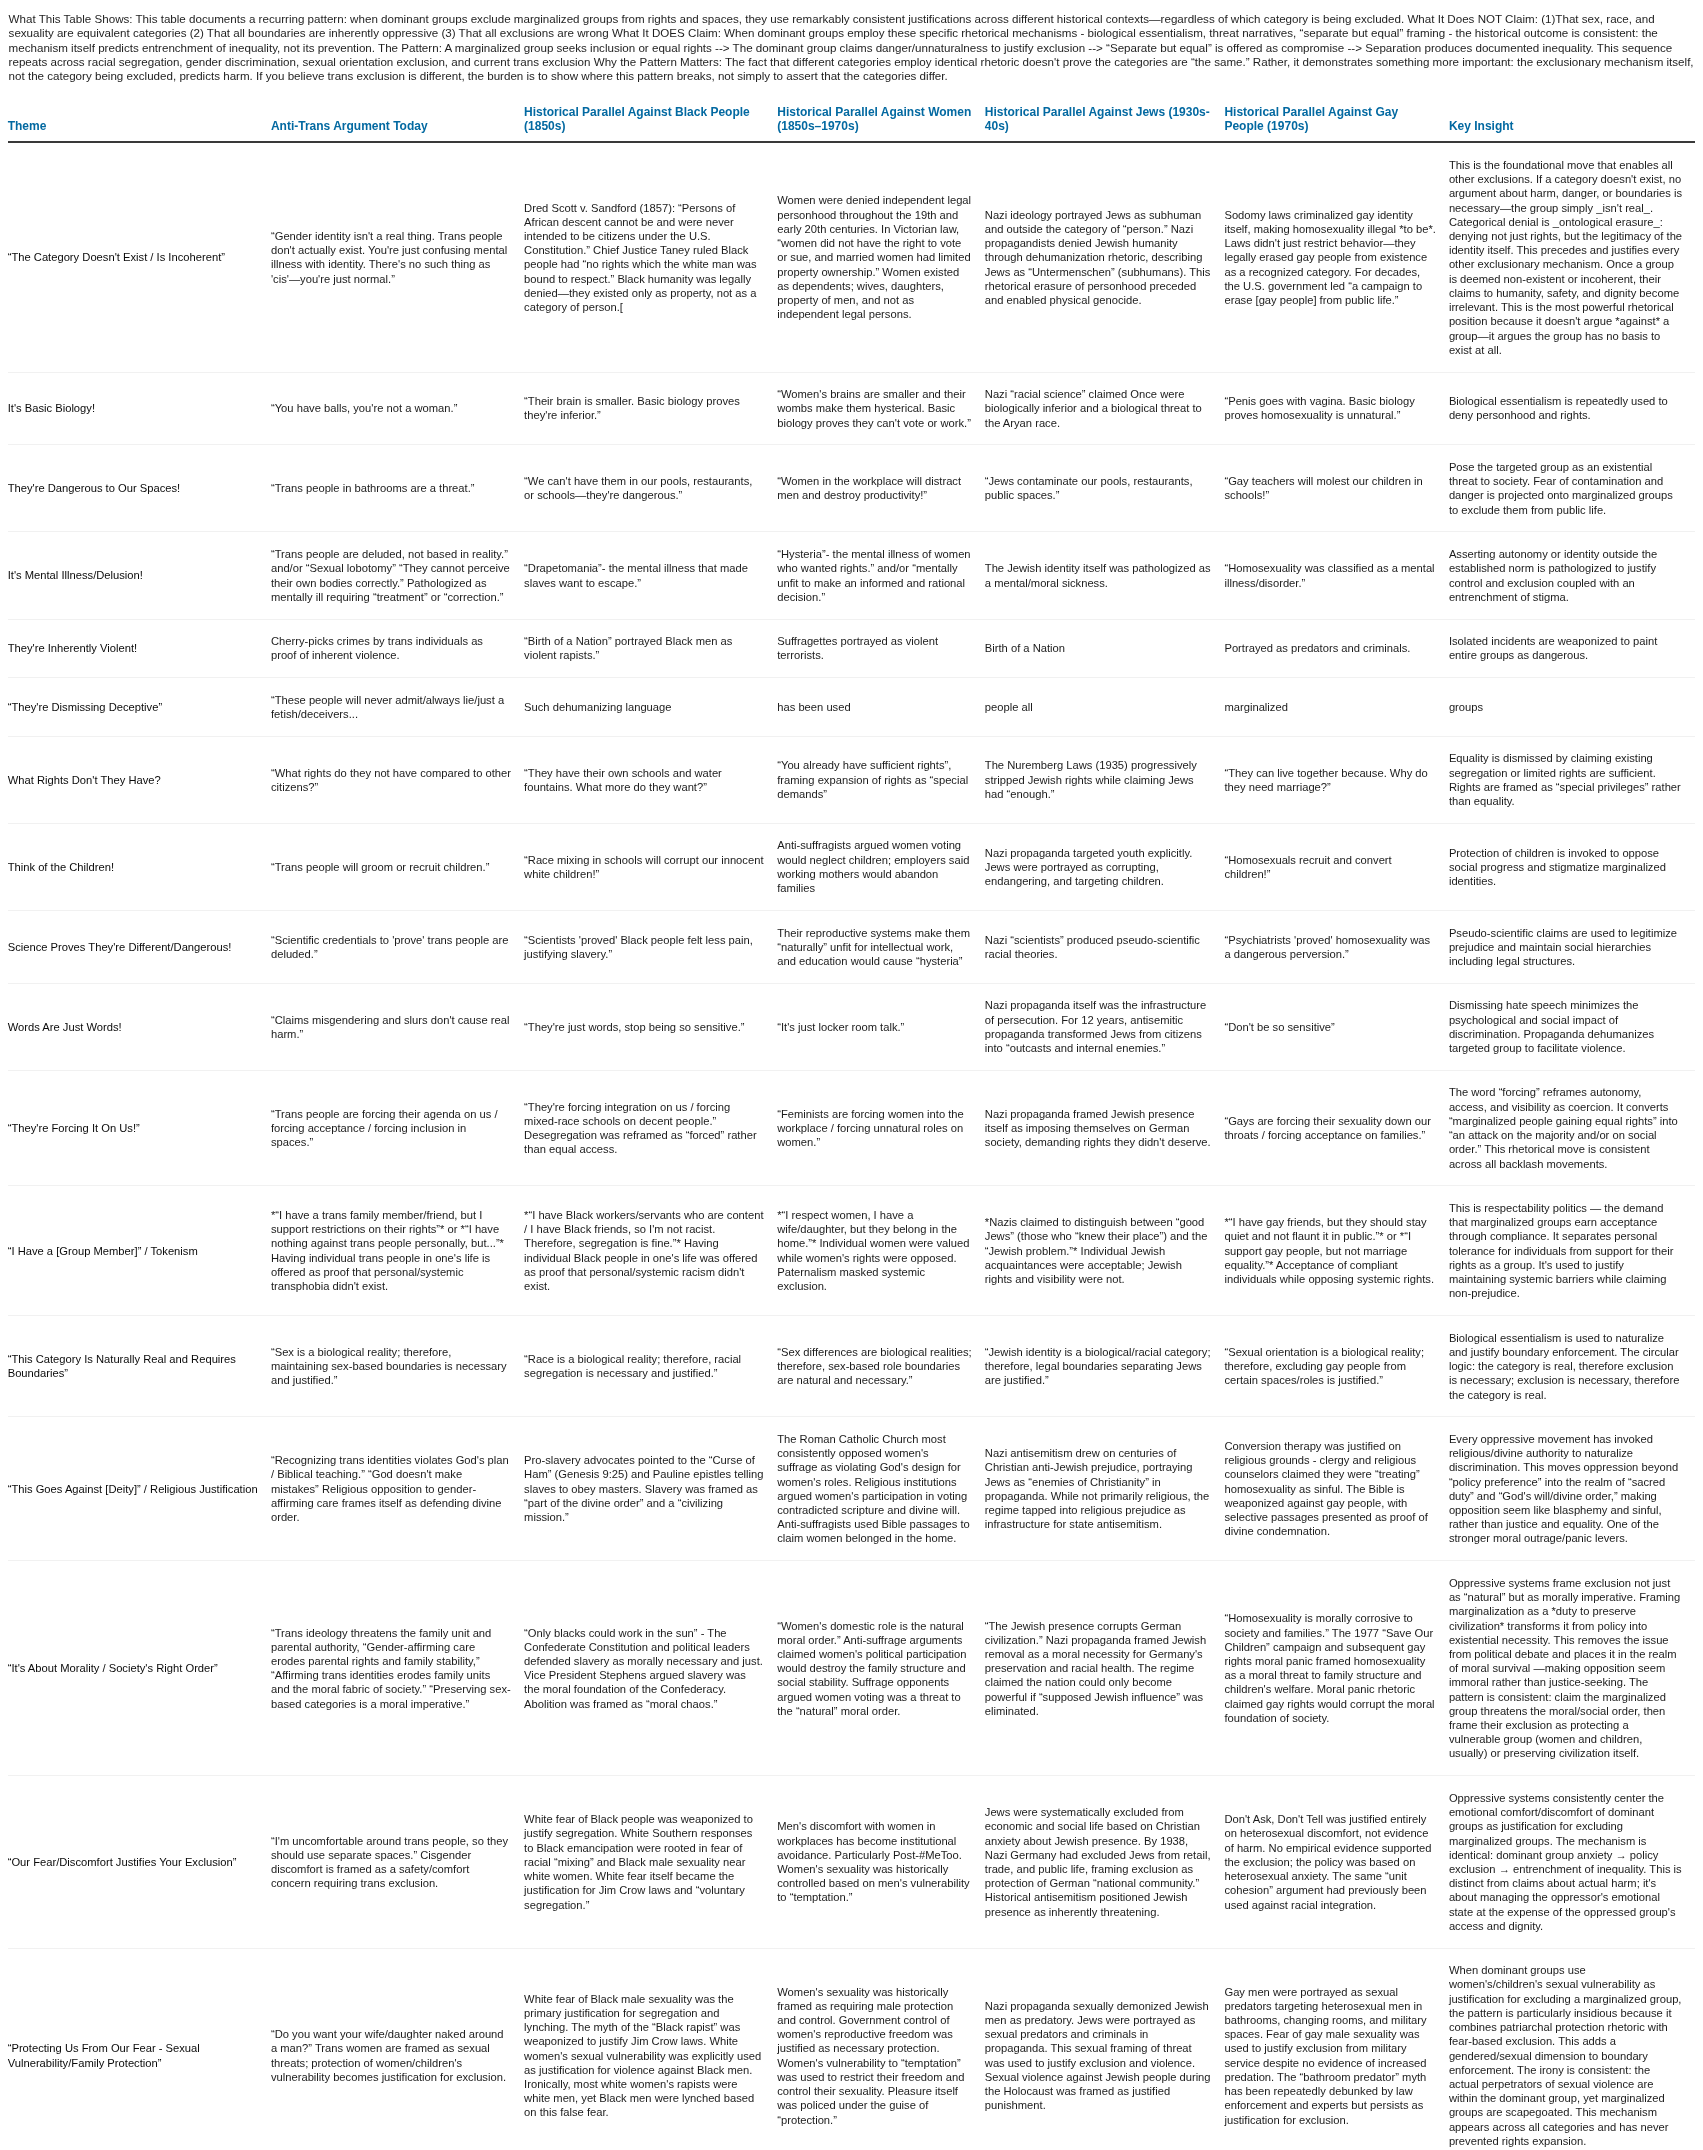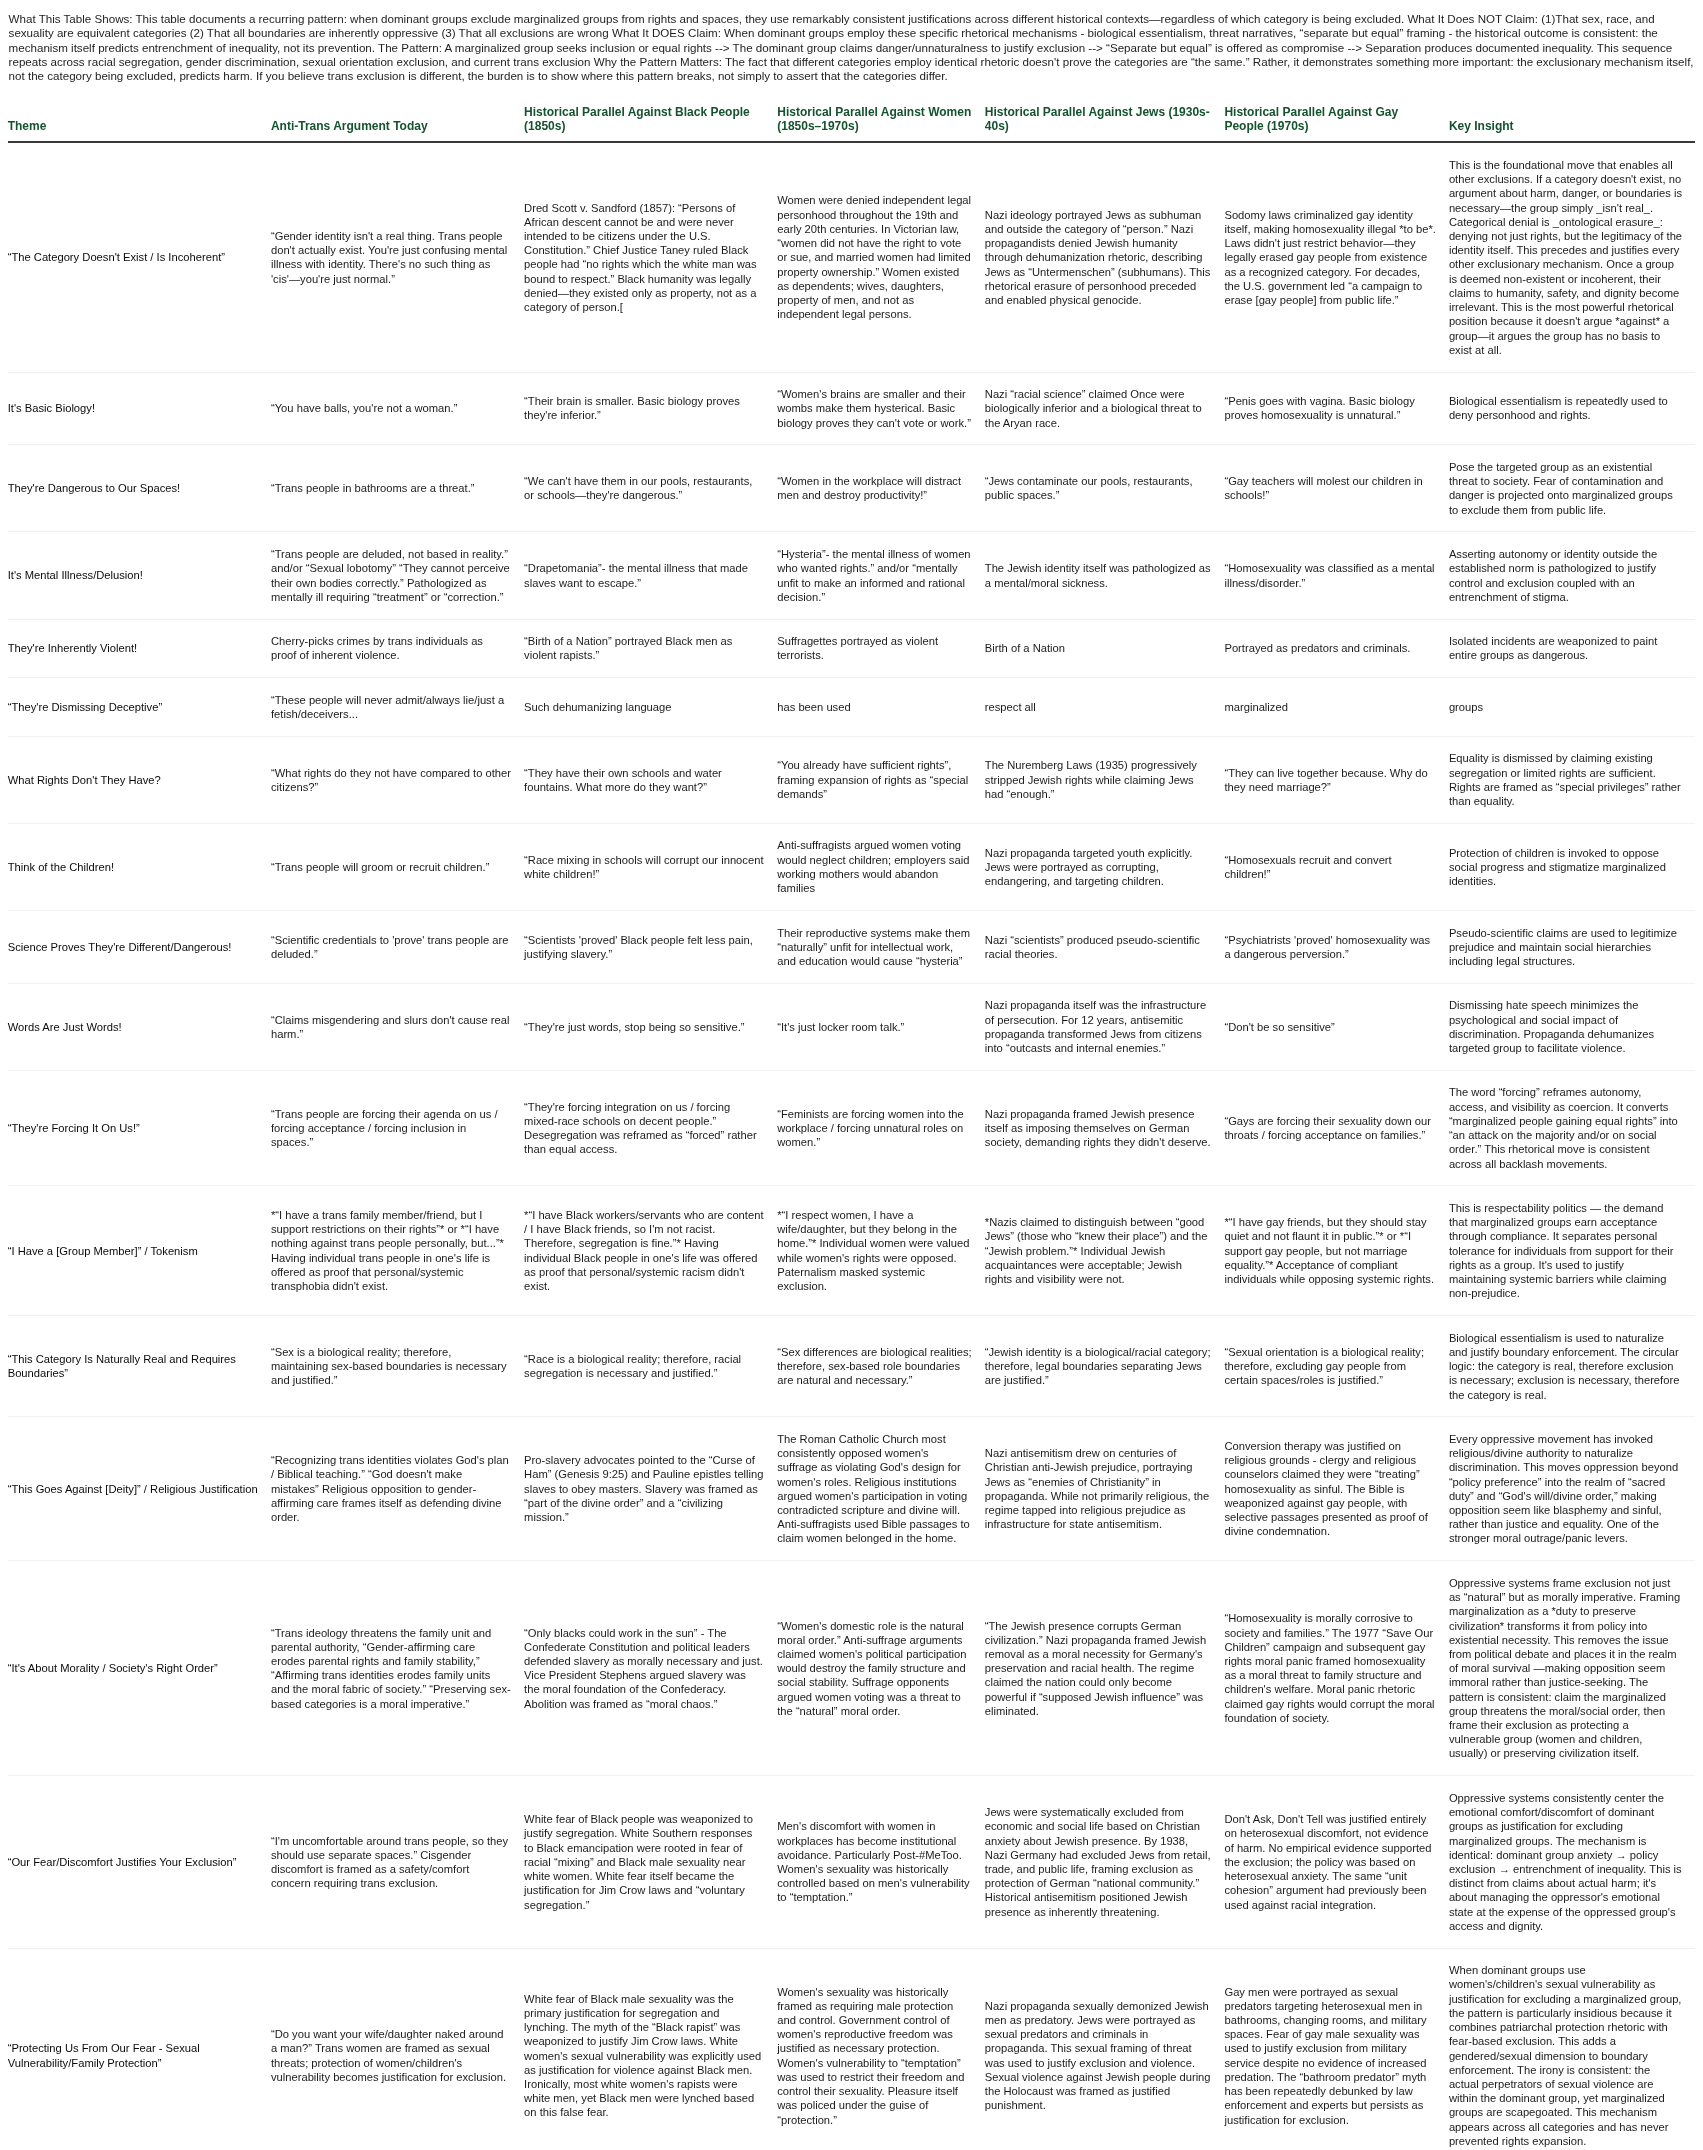--- a/index.html
+++ b/index.html
@@ -2,21 +2,21 @@
 <html style="font-size:6.9px"><head>
 <meta charset="utf-8">
 <style>
   html,body{margin:0;padding:0;background:#ffffff;}
   body{width:1703px;font-family:"Liberation Sans",sans-serif;color:#161616;}
   .container{padding:12px 7.7px 0 7.7px;}
   .page-title{font-size:20px;font-weight:bold;margin:5.2px 0 13px 0.9px;letter-spacing:-0.2px;color:#0a0a0a;}
   .intro{font-size:11.6px;line-height:1.23;color:#1e1e1e;margin:0 0 19px 0.9px;}
   table.playbook{width:100%;border-collapse:collapse;table-layout:fixed;}
   thead th{text-align:left;vertical-align:bottom;font-size:12px;line-height:1.2;font-weight:bold;
-           padding:2.6px 13px 7.7px 0;border-bottom:2.2px solid #393939;color:#14532d;}
+           padding:2.6px 13px 7.7px 0;border-bottom:2.2px solid #393939;color:#0369a1;}
   tbody th,tbody td{text-align:left;vertical-align:middle;font-size:11.2px;line-height:1.27;
            padding:14.6px 13px 14.6px 0;color:#1b1b1b;}
   tbody th{font-weight:normal;color:#0a0a0a;}
   tbody td{font-weight:normal;}
   tbody tr th,tbody tr td{border-top:1.3px solid #f1f1f1;}
   tbody tr:first-child th,tbody tr:first-child td{border-top:none;}
   tbody tr:last-child th,tbody tr:last-child td{border-bottom:1.3px solid #f1f1f1;}
 </style>
 </head>
 <body>
@@ -89,21 +89,21 @@
           <td>Suffragettes portrayed as violent terrorists.</td>
           <td>Birth of a Nation</td>
           <td>Portrayed as predators and criminals.</td>
           <td>Isolated incidents are weaponized to paint entire groups as dangerous.</td>
         </tr>
         <tr>
           <th scope="row">“They're Dismissing Deceptive”</th>
           <td>“These people will never admit/always lie/just a fetish/deceivers...</td>
           <td>Such dehumanizing language</td>
           <td>has been used</td>
-          <td>respect all</td>
+          <td>people all</td>
           <td>marginalized</td>
           <td>groups</td>
         </tr>
         <tr>
           <th scope="row">What Rights Don't They Have?</th>
           <td>“What rights do they not have compared to other citizens?”</td>
           <td>“They have their own schools and water fountains. What more do they want?”</td>
           <td>“You already have sufficient rights”, framing expansion of rights as “special demands”</td>
           <td>The Nuremberg Laws (1935) progressively stripped Jewish rights while claiming Jews had “enough.”</td>
           <td>“They can live together because. Why do they need marriage?”</td>

